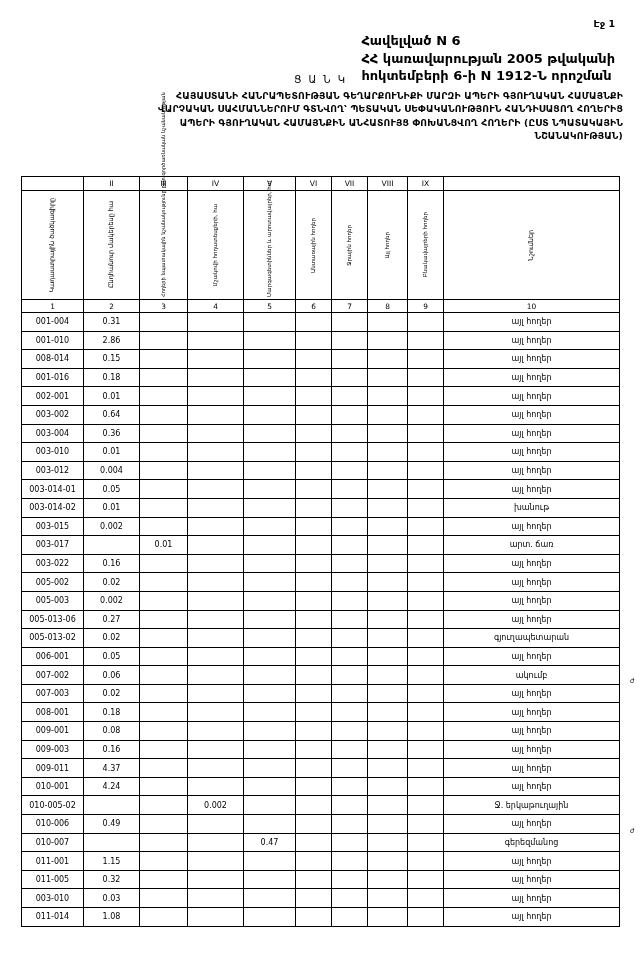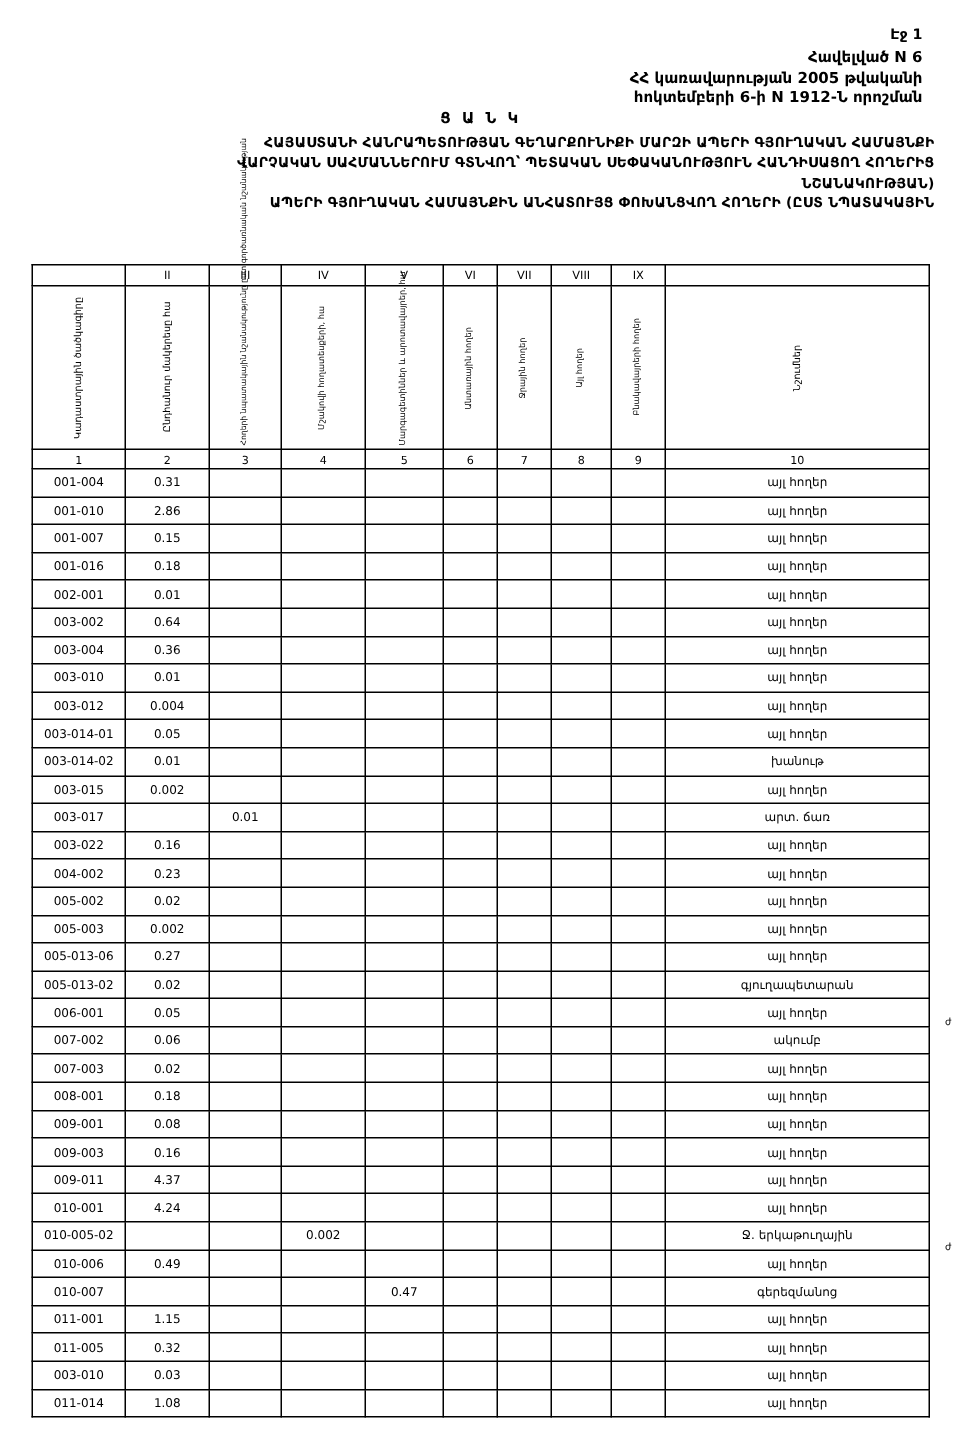--- a/index.html
+++ b/index.html
@@ -26,36 +26,35 @@
     position: absolute;
     top: 18px;
     right: 26px;
     font-size: 9.5px;
     font-weight: bold;
   }
   .doc-ref {
     position: absolute;
     top: 32px;
     right: 26px;
-    text-align: right;
-    font-size: 10px;
+    font-size: 13px;
     font-weight: bold;
     line-height: 1.35;
   }
   .doc-ref div { white-space: nowrap; }
   .title-block {
     position: absolute;
     top: 74px;
     left: 18px;
     width: 605px;
     text-align: center;
   }
   .title-main {
     font-size: 10px;
-    font-weight: bold;
+    font-weight: normal;
     letter-spacing: 2px;
     margin-bottom: 4px;
   }
   .title-lines {
     font-size: 9.2px;
     font-weight: bold;
     line-height: 1.45;
     letter-spacing: 0.2px;
   }
   .title-lines div { white-space: nowrap; text-align: right; }
@@ -137,22 +136,22 @@
     <div>Հավելված N 6</div>
     <div>ՀՀ կառավարության 2005 թվականի</div>
     <div>հոկտեմբերի 6-ի N 1912-Ն որոշման</div>
   </div>
 
   <div class="title-block">
     <div class="title-main">Ց Ա Ն Կ</div>
     <div class="title-lines">
       <div>ՀԱՅԱՍՏԱՆԻ ՀԱՆՐԱՊԵՏՈՒԹՅԱՆ  ԳԵՂԱՐՔՈՒՆԻՔԻ ՄԱՐԶԻ ԱՊԵՐԻ ԳՅՈՒՂԱԿԱՆ ՀԱՄԱՅՆՔԻ</div>
       <div>ՎԱՐՉԱԿԱՆ ՍԱՀՄԱՆՆԵՐՈՒՄ  ԳՏՆՎՈՂ՝ ՊԵՏԱԿԱՆ ՍԵՓԱԿԱՆՈՒԹՅՈՒՆ  ՀԱՆԴԻՍԱՑՈՂ ՀՈՂԵՐԻՑ</div>
+      <div>ԱՊԵՐԻ ԳՅՈՒՂԱԿԱՆ ՀԱՄԱՅՆՔԻՆ ԱՆՀԱՏՈՒՅՑ ՓՈԽԱՆՑՎՈՂ ՀՈՂԵՐԻ  (ԸՍՏ ՆՊԱՏԱԿԱՅԻՆ</div>
       <div>ՆՇԱՆԱԿՈՒԹՅԱՆ)</div>
-      <div>ԱՊԵՐԻ ԳՅՈՒՂԱԿԱՆ ՀԱՄԱՅՆՔԻՆ ԱՆՀԱՏՈՒՅՑ ՓՈԽԱՆՑՎՈՂ ՀՈՂԵՐԻ  (ԸՍՏ ՆՊԱՏԱԿԱՅԻՆ</div>
     </div>
   </div>
 
   <table class="main">
     <colgroup>
       <col class="c1">
         <col class="c2">
         <col class="c3">
         <col class="c4">
         <col class="c5">
@@ -259,21 +258,21 @@
           <td class="val"></td>
           <td class="val"></td>
           <td class="val"></td>
           <td class="val"></td>
           <td class="val"></td>
           <td class="val"></td>
           <td class="val"></td>
           <td class="note">այլ հողեր</td>
         </tr>
         <tr class="data">
-          <td class="code">001-007</td>
+          <td class="code">008-014</td>
           <td class="val">0.15</td>
           <td class="val"></td>
           <td class="val"></td>
           <td class="val"></td>
           <td class="val"></td>
           <td class="val"></td>
           <td class="val"></td>
           <td class="val"></td>
           <td class="note">այլ հողեր</td>
         </tr>
@@ -393,32 +392,20 @@
           <td class="val"></td>
           <td class="val"></td>
           <td class="val"></td>
           <td class="val"></td>
           <td class="val"></td>
           <td class="note">արտ. ճառ</td>
         </tr>
         <tr class="data">
           <td class="code">003-022</td>
           <td class="val">0.16</td>
-          <td class="val"></td>
-          <td class="val"></td>
-          <td class="val"></td>
-          <td class="val"></td>
-          <td class="val"></td>
-          <td class="val"></td>
-          <td class="val"></td>
-          <td class="note">այլ հողեր</td>
-        </tr>
-        <tr class="data">
-          <td class="code">004-002</td>
-          <td class="val">0.23</td>
           <td class="val"></td>
           <td class="val"></td>
           <td class="val"></td>
           <td class="val"></td>
           <td class="val"></td>
           <td class="val"></td>
           <td class="val"></td>
           <td class="note">այլ հողեր</td>
         </tr>
         <tr class="data">

